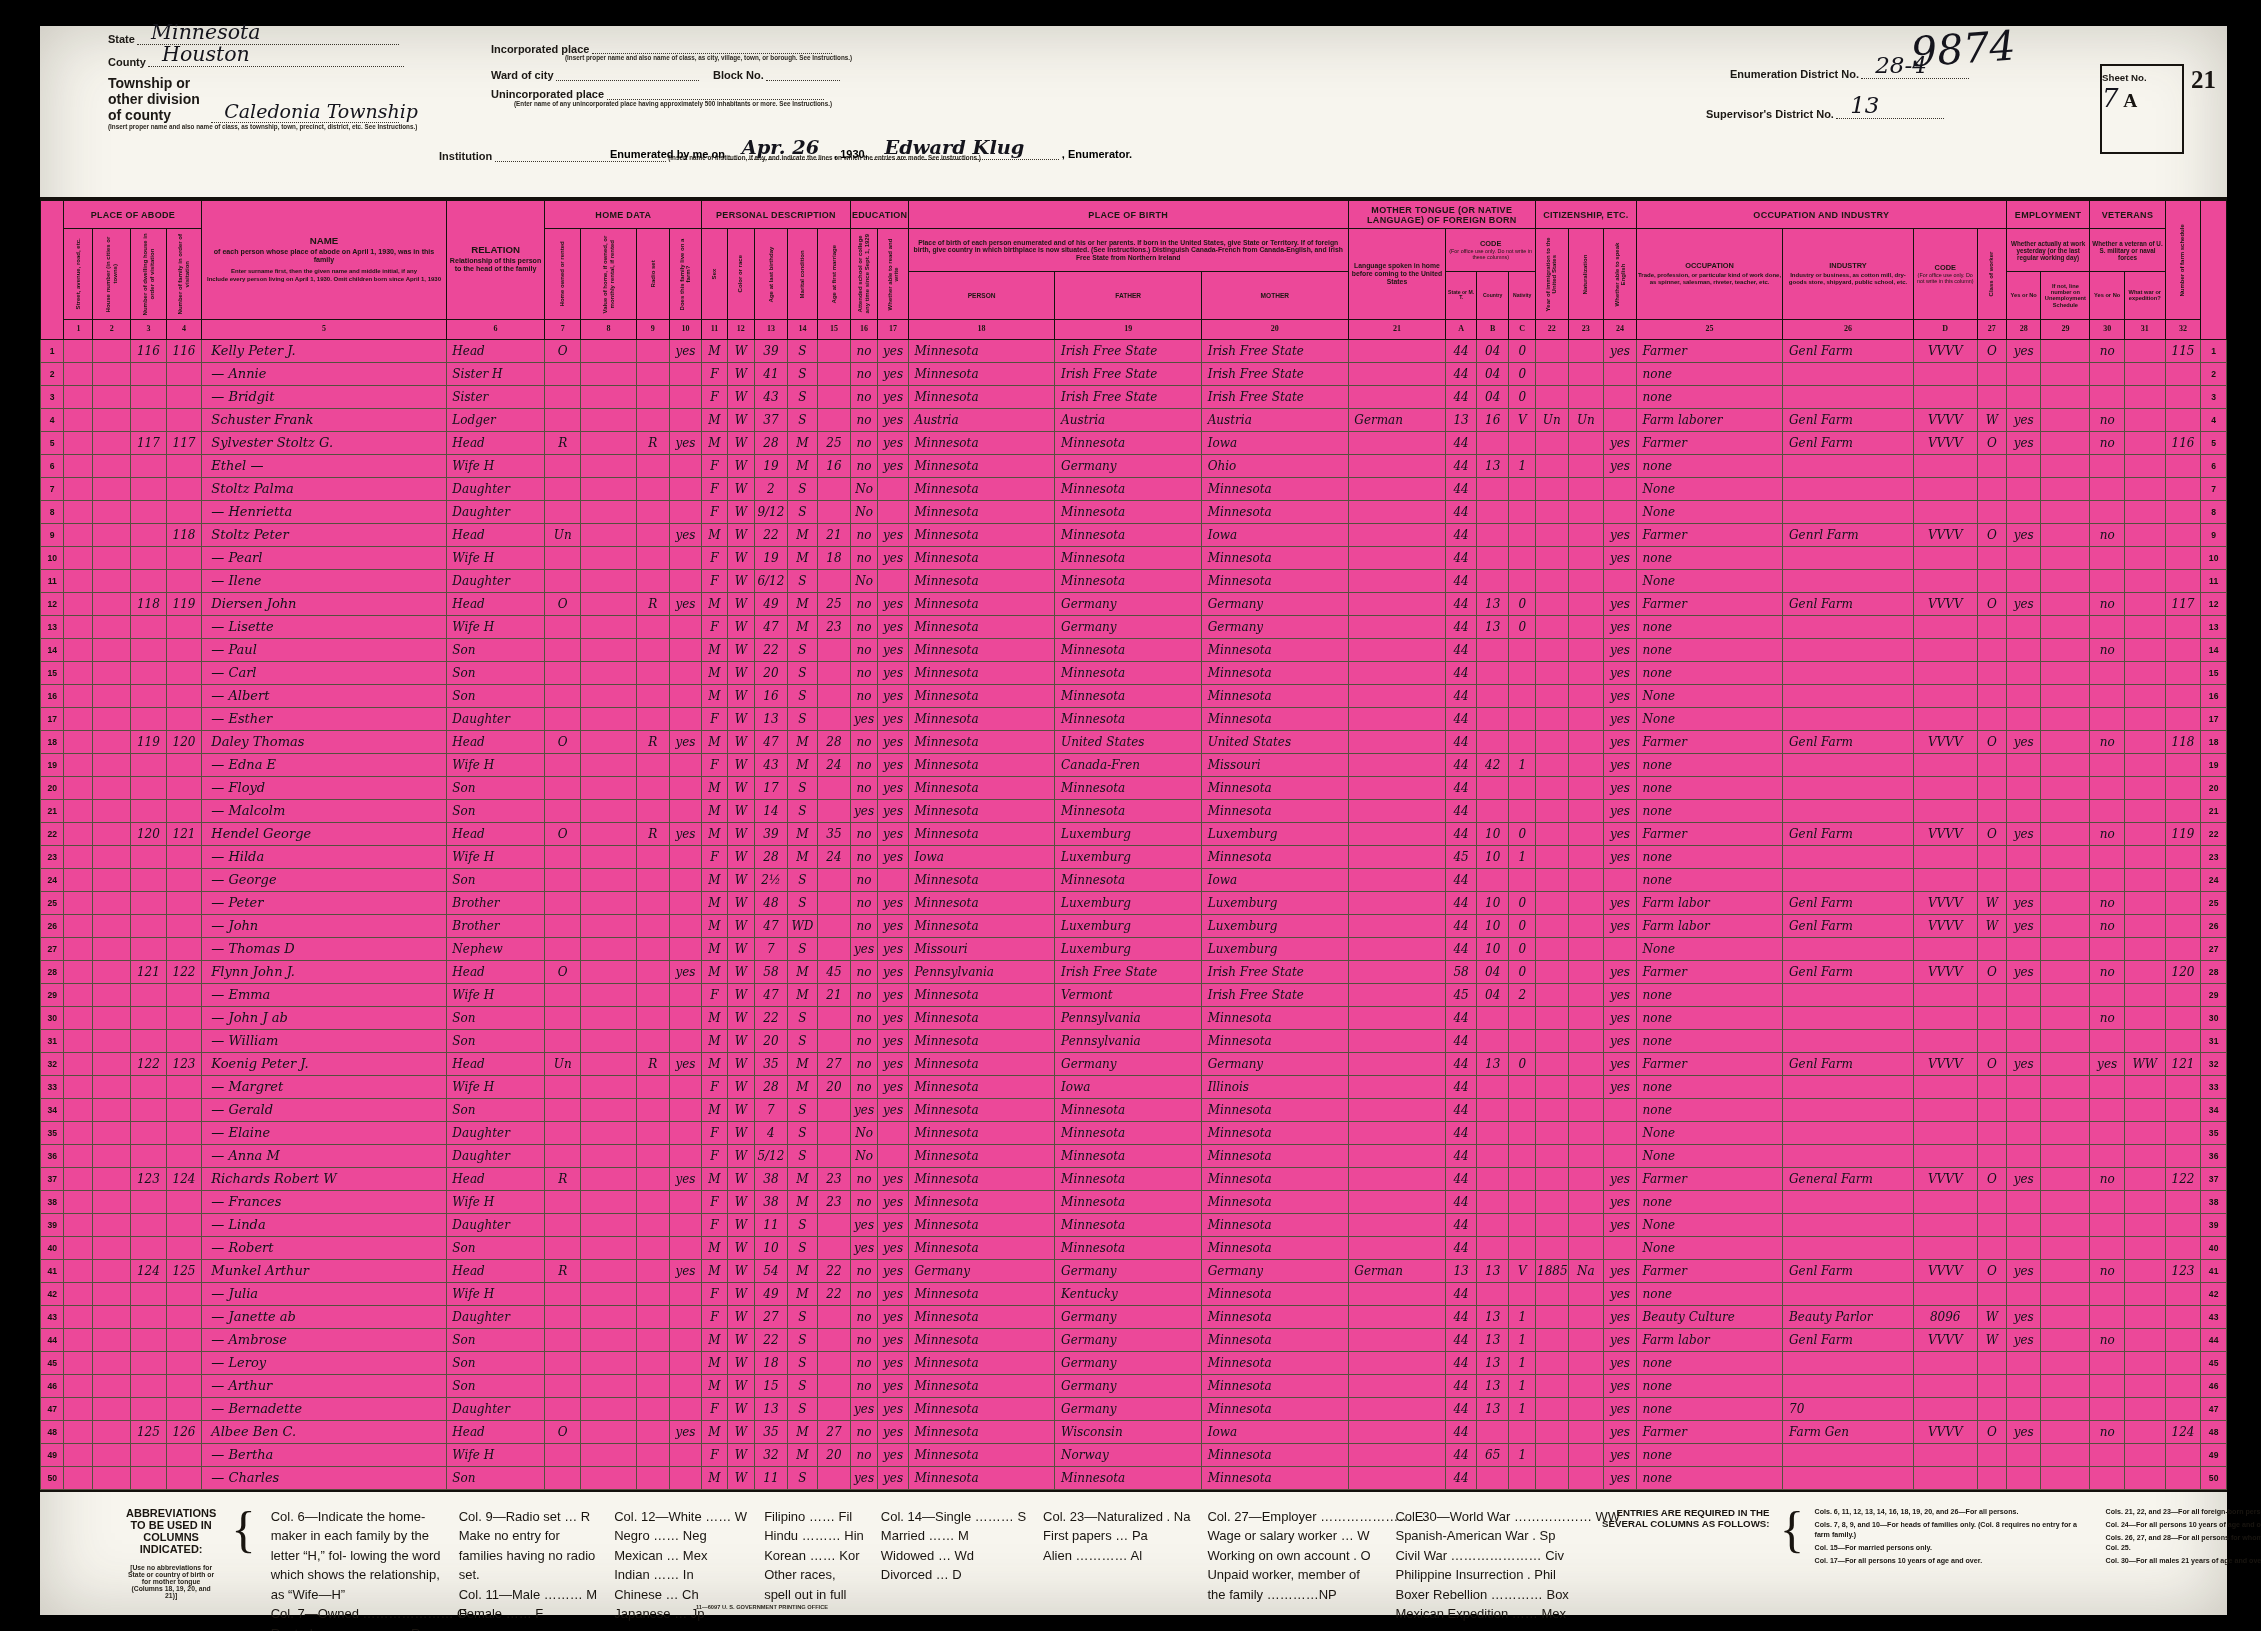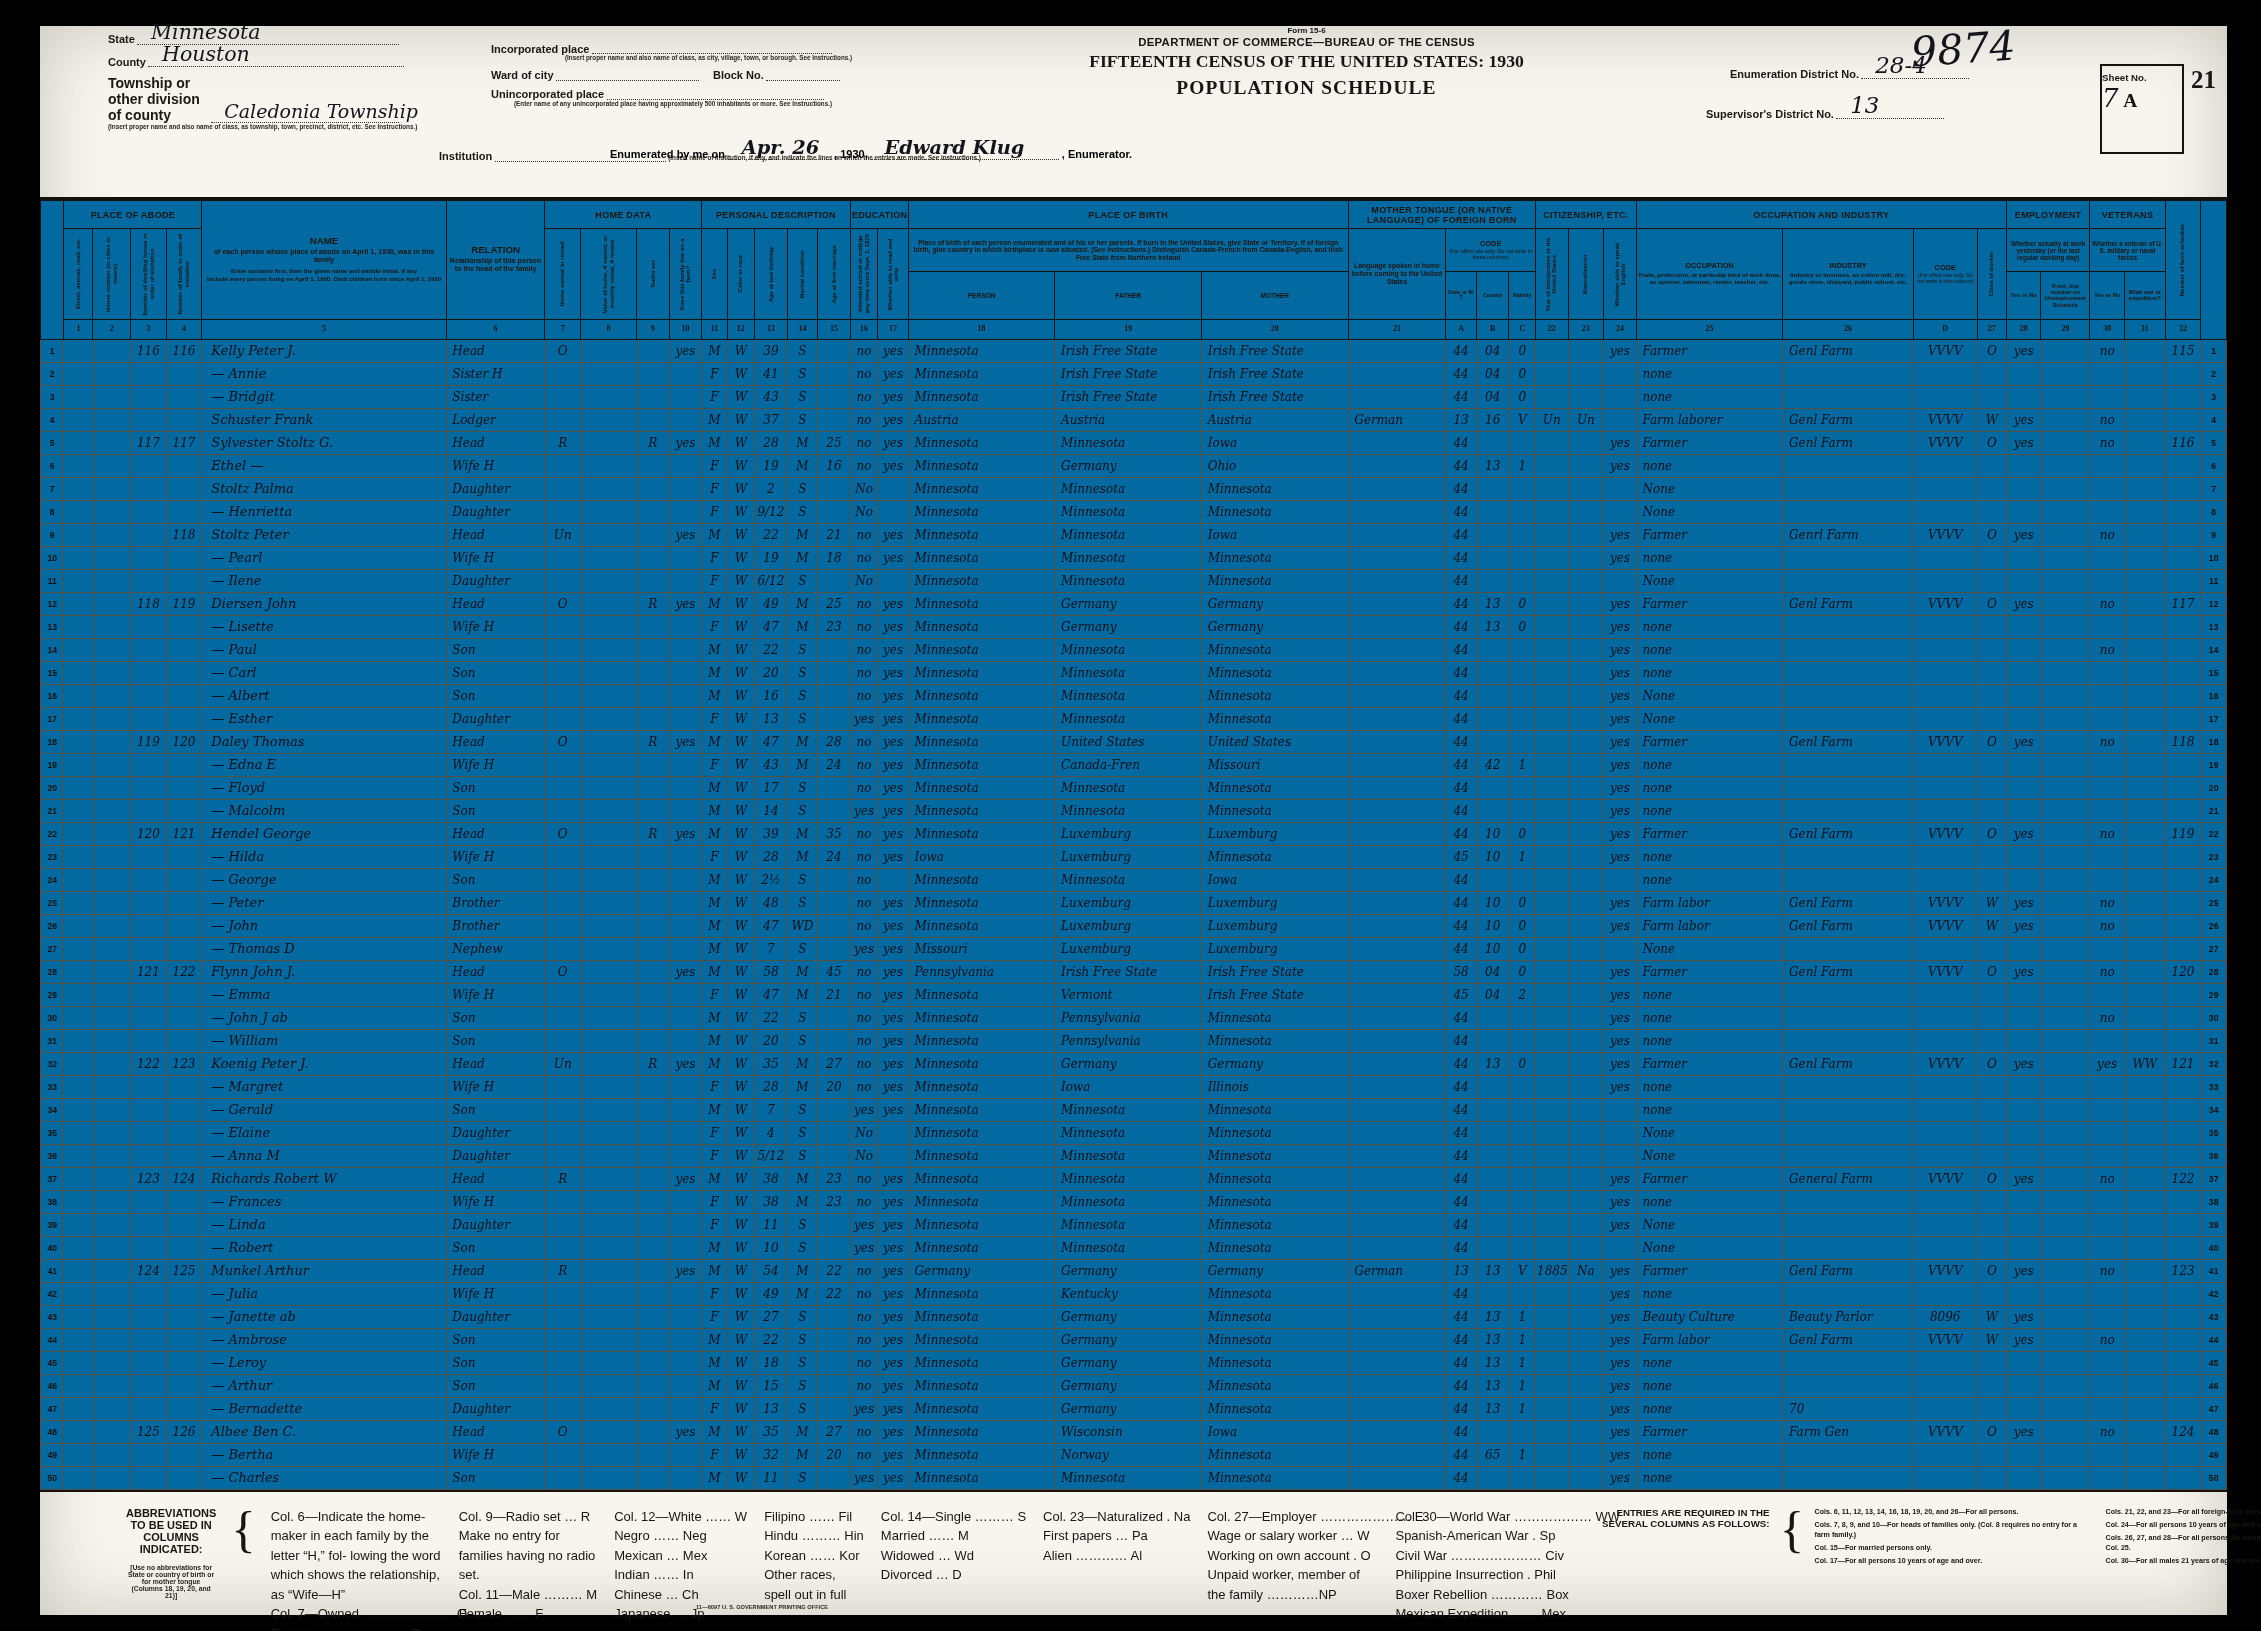--- a/index.html
+++ b/index.html
@@ -29,21 +29,21 @@
   .ed-row{position:absolute;left:0;top:33px;margin-left:24px;}
   .sd-row{position:absolute;left:0;top:73px;text-align:center;}
   .sheetbox{position:absolute;left:394px;top:10.3px;width:80px;height:86px;border:2.3px solid #16130f;text-align:left;margin-top:22px;}
   .sheetbox .lbl{font-size:9.7px;display:block;margin-top:5.7px;}
   .sheet-val{font-size:26px;}
   .sheet-letter{font-size:19.4px;font-weight:bold;font-family:"Liberation Serif",serif;margin-left:4.6px;}
   .pageno{position:absolute;left:485px;top:34px;font-size:25px;font-weight:bold;font-family:"Liberation Serif",serif;}
   .enum-row{position:absolute;left:570px;top:119px;white-space:nowrap;font-weight:bold;font-size:11px;}
   .inst-row{position:absolute;left:399px;top:121px;white-space:nowrap;}
   
-  table{border-collapse:collapse;table-layout:fixed;width:2187px;background:#0369a1;}
+  table{border-collapse:collapse;table-layout:fixed;width:2187px;background:#ec4899;}
   .tblwrap{border-top:3.4px solid #14110d;border-bottom:2.9px solid #14110d;}
   th,td{border:0.6px solid #4a443a;overflow:hidden;}
   thead th{border:1.1px solid #16130f;font-size:6.6px;font-weight:bold;color:#1b1712;padding:1.1px;line-height:1.12;}
   thead .grp{font-size:9px;letter-spacing:0.3px;height:25px;}
   thead .vert{writing-mode:vertical-rl;transform:rotate(180deg);height:86px;font-size:6px;padding:1.7px 0;}
   thead .numrow th{font-size:8px;height:17px;font-family:"Liberation Serif",serif;}
   .nameblk .big{font-size:9.7px;display:block;margin:1.1px 0 2.3px;}
   .nameblk .d1{font-size:7.1px;display:block;margin-bottom:2.3px;}
   .nameblk .d2{font-size:6px;display:block;margin-bottom:1.7px;}
   tbody td{font-family:"DejaVu Serif",serif;font-style:italic;font-size:12px;color:#111118;height:22px;padding:0 1.1px;text-align:center;white-space:nowrap;border:0.6px solid #57503f;border-top:0.6px dotted #6a6willow250;}
@@ -113,26 +113,20 @@
         <span class="lbl" style="margin-left:11.4px">Block No.</span>
         <span class="dots" style="width:74px"></span>
       </div>
       <div class="fieldrow">
         <span class="lbl">Unincorporated place</span>
         <span class="dots" style="width:217px"></span>
         <div class="note" style="margin-left:23px">(Enter name of any unincorporated place having approximately 500 inhabitants or more.  See Instructions.)</div>
       </div>
     </div>
 
-    <div class="hdr-title">
-      <div class="t-form pt">Form 15-6</div>
-      <div class="t-dept pt">DEPARTMENT OF COMMERCE—BUREAU OF THE CENSUS</div>
-      <div class="t-census pt">FIFTEENTH CENSUS OF THE UNITED STATES: 1930</div>
-      <div class="t-sched pt">POPULATION SCHEDULE</div>
-    </div>
 
     <div class="hdr-right">
       <span class="hw scribble">9874</span>
       <div class="ed-row fieldrow">
         <span class="lbl">Enumeration District No.</span>
         <span class="hw-line"><span class="dots" style="width:108px"></span>
           <span class="hw" style="font-size:23px">28-4</span></span>
       </div>
       <div class="sd-row fieldrow">
         <span class="lbl">Supervisor's District No.</span>

